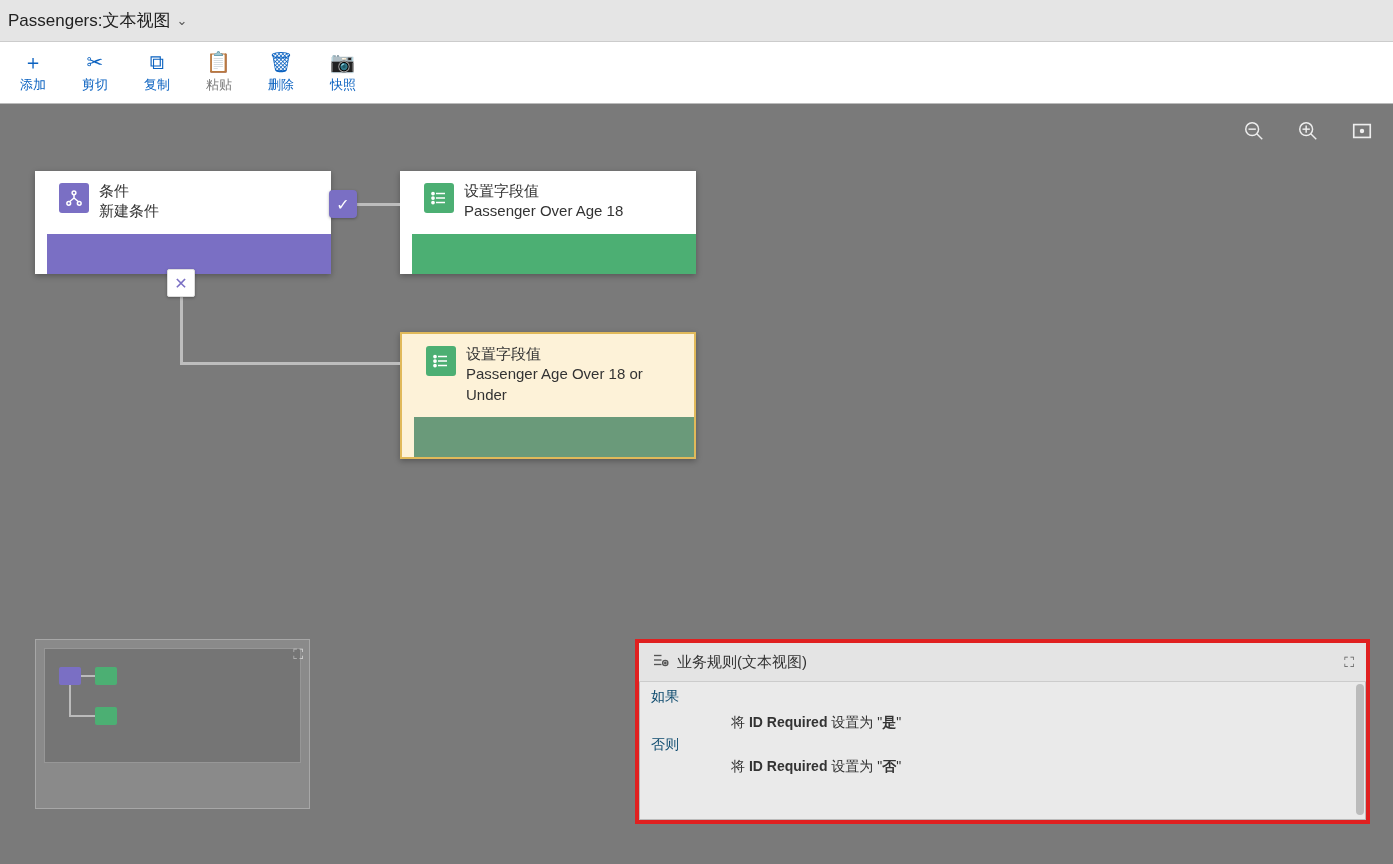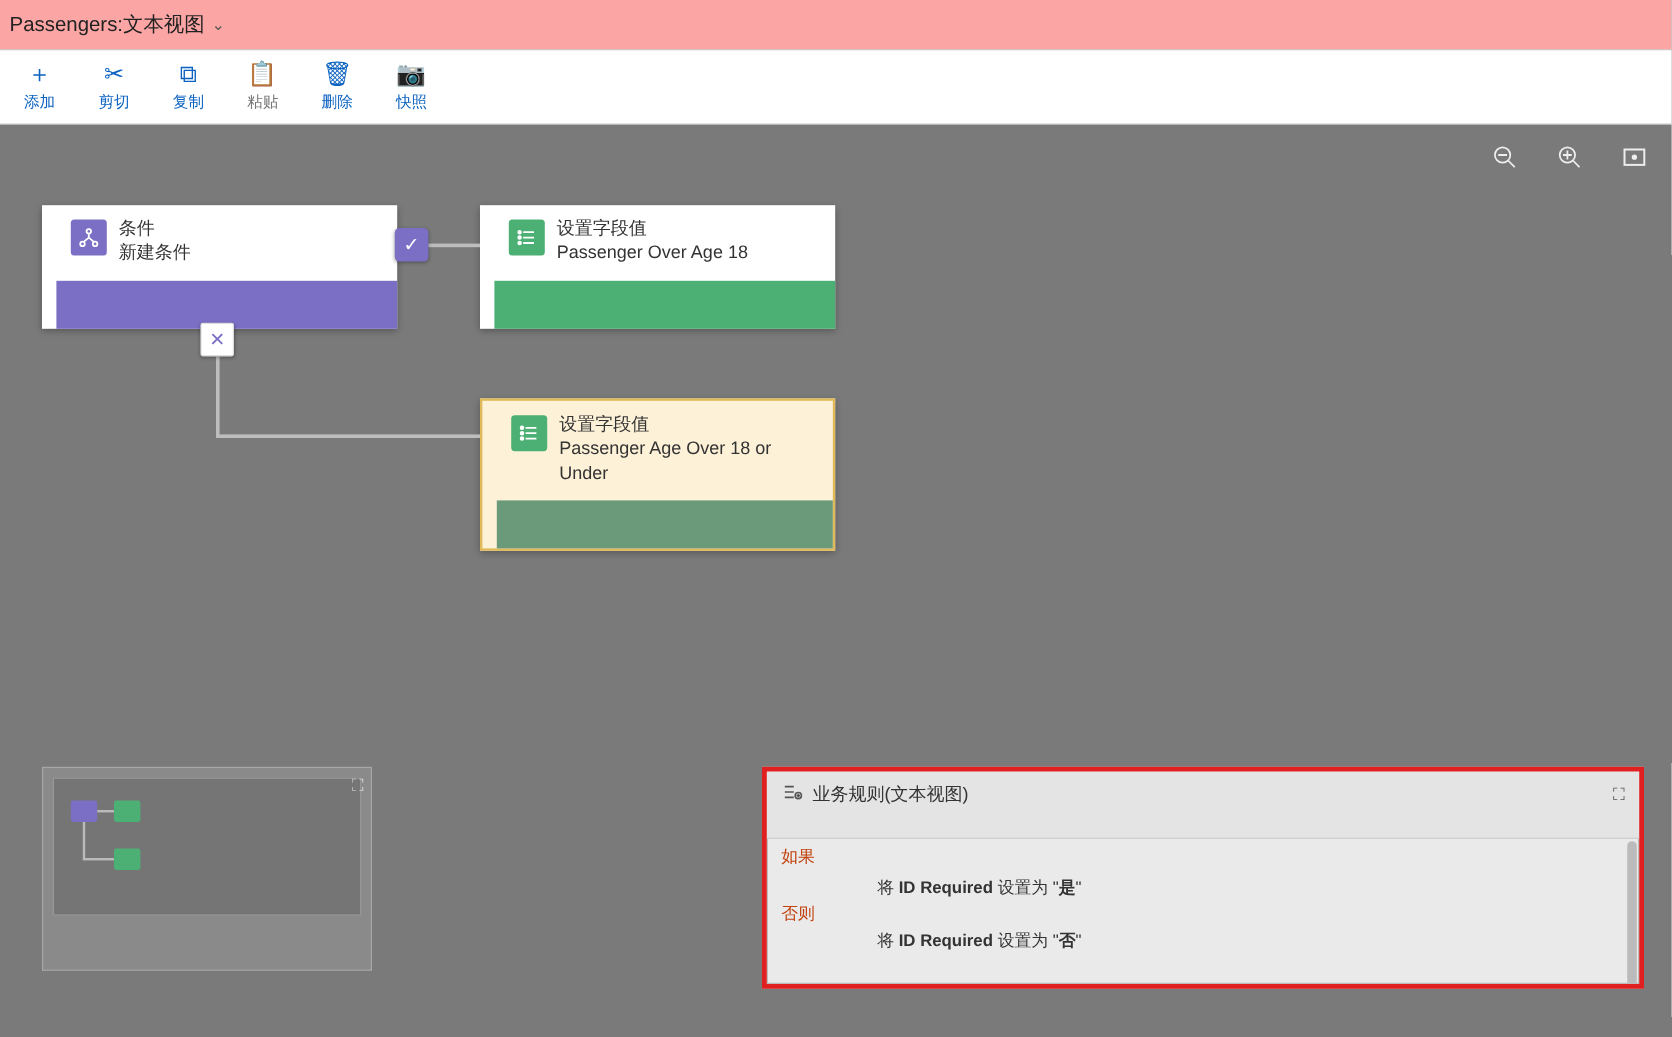--- a/index.html
+++ b/index.html
@@ -13,21 +13,21 @@
     position: relative;
   }
 
   
   .header {
     height: 42px;
     border-bottom: 1px solid #ccc;
     display: flex;
     align-items: center;
     padding: 0 8px;
-    background: #fca5a5;
+    background: #e5e5e5;
   }
   .header .title {
     font-size: 17px;
     color: #222;
     display: flex;
     align-items: center;
   }
   .header .title .entity { font-weight: 400; }
   .header .title .rulename { font-weight: 400; }
   .header .chev {
@@ -200,40 +200,40 @@
     width: 735px; height: 185px;
     background: #eaeaea;
     border: 4px solid #e02020;
     box-shadow: 0 0 0 1px #bbb inset;
     overflow: hidden;
   }
   .rule-panel .rp-head {
     display: flex;
     align-items: center;
     justify-content: space-between;
-    padding: 8px 12px 24px 12px;
+    padding: 8px 12px 8px 12px;
     border-bottom: 1px solid #ccc;
     background: #e4e4e4;
   }
   .rule-panel .rp-head .rp-left {
     display: flex; align-items: center; gap: 8px;
     color: #333;
   }
   .rule-panel .rp-head .rp-icon { font-size: 16px; color: #555; }
   .rule-panel .rp-head .rp-title { font-size: 15px; }
   .rule-panel .rp-body {
     padding: 6px 12px 8px 12px;
     color: #333;
     font-size: 14px;
     position: relative;
     height: calc(100% - 42px);
     overflow: hidden;
   }
   .rule-panel .rp-body .row { display: flex; margin-bottom: 4px; }
-  .rule-panel .rp-body .lbl { width: 80px; color: #c2410c; font-size: 14px; }
+  .rule-panel .rp-body .lbl { width: 80px; color: #0c4a6e; font-size: 14px; }
   .rule-panel .rp-body .val { flex: 1; font-size: 14px; }
   .rule-panel .rp-body strong { font-weight: 600; }
   .rule-panel .rp-scroll {
     position: absolute;
     right: 2px; top: 2px; bottom: 2px;
     width: 8px;
     background: linear-gradient(#bbb,#bbb);
     border-radius: 4px;
   }
   .rp-expand { color: #555; font-size: 14px; cursor: pointer; }

